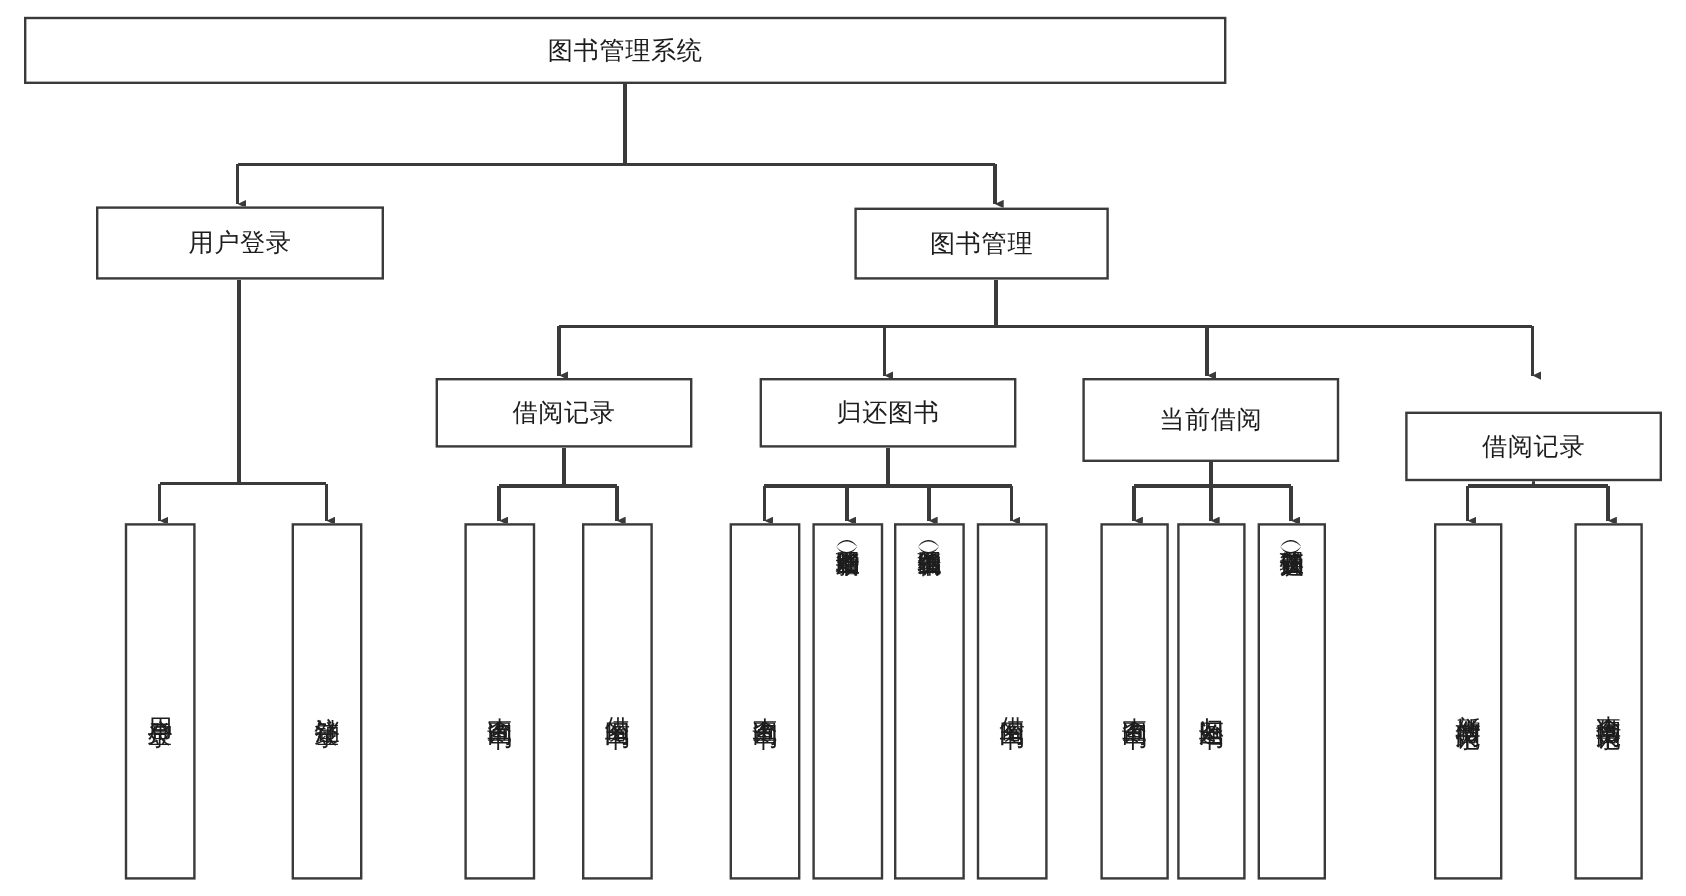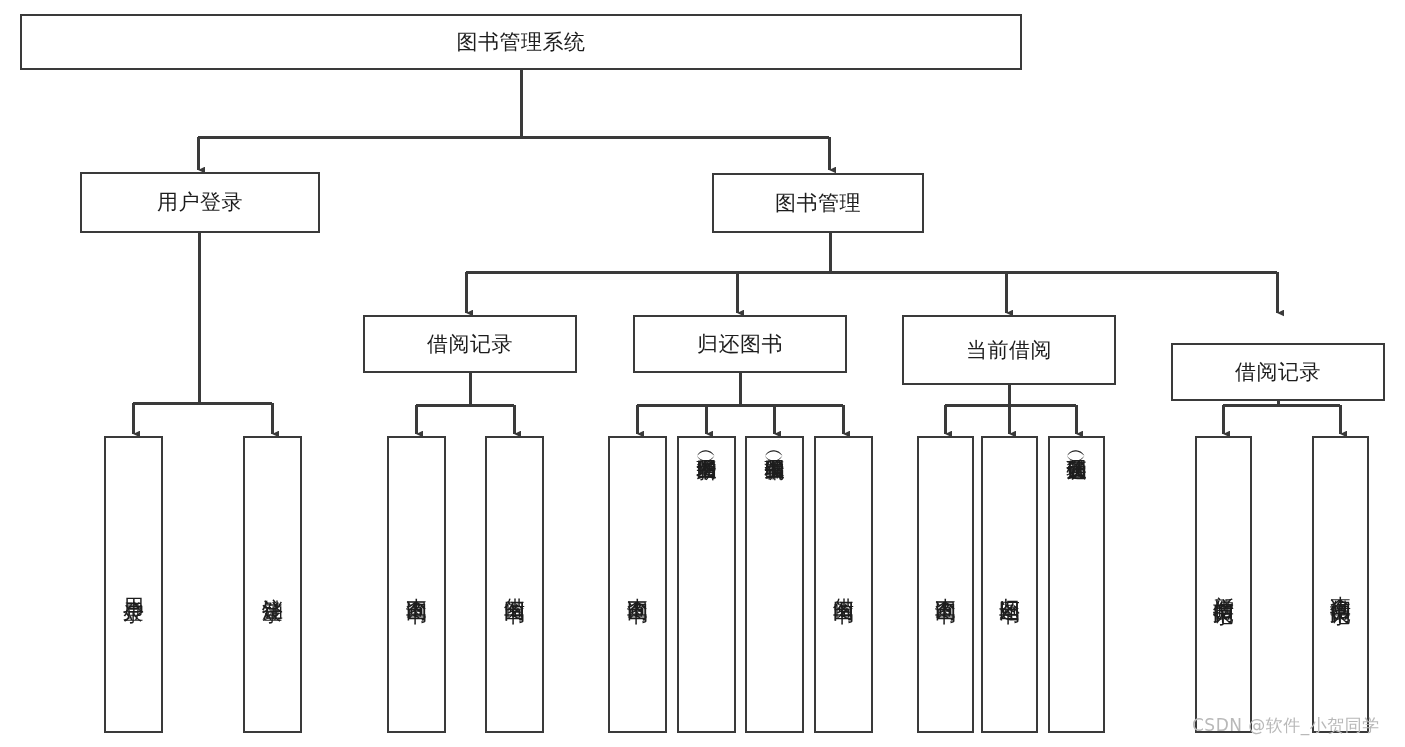--- a/index.html
+++ b/index.html
@@ -179,15 +179,14 @@
         <span class="node-label">确认归还（管理员）</span>
       </div>
       <div class="node-box node-v node-center" style="left: 1195px; top: 436px; width: 57px; height: 297px;">
         <span class="node-label">新增借阅记录</span>
       </div>
       <div class="node-box node-v node-center" style="left: 1312px; top: 436px; width: 57px; height: 297px;">
         <span class="node-label">查询借阅记录</span>
       </div>
     </div>
 
-  <div class="watermark" style="left: 1192px; top: 714px; color: rgb(185, 185, 185);">CSDN @软件_小贺同学</div>
 
 </div>
 
 </body></html>

